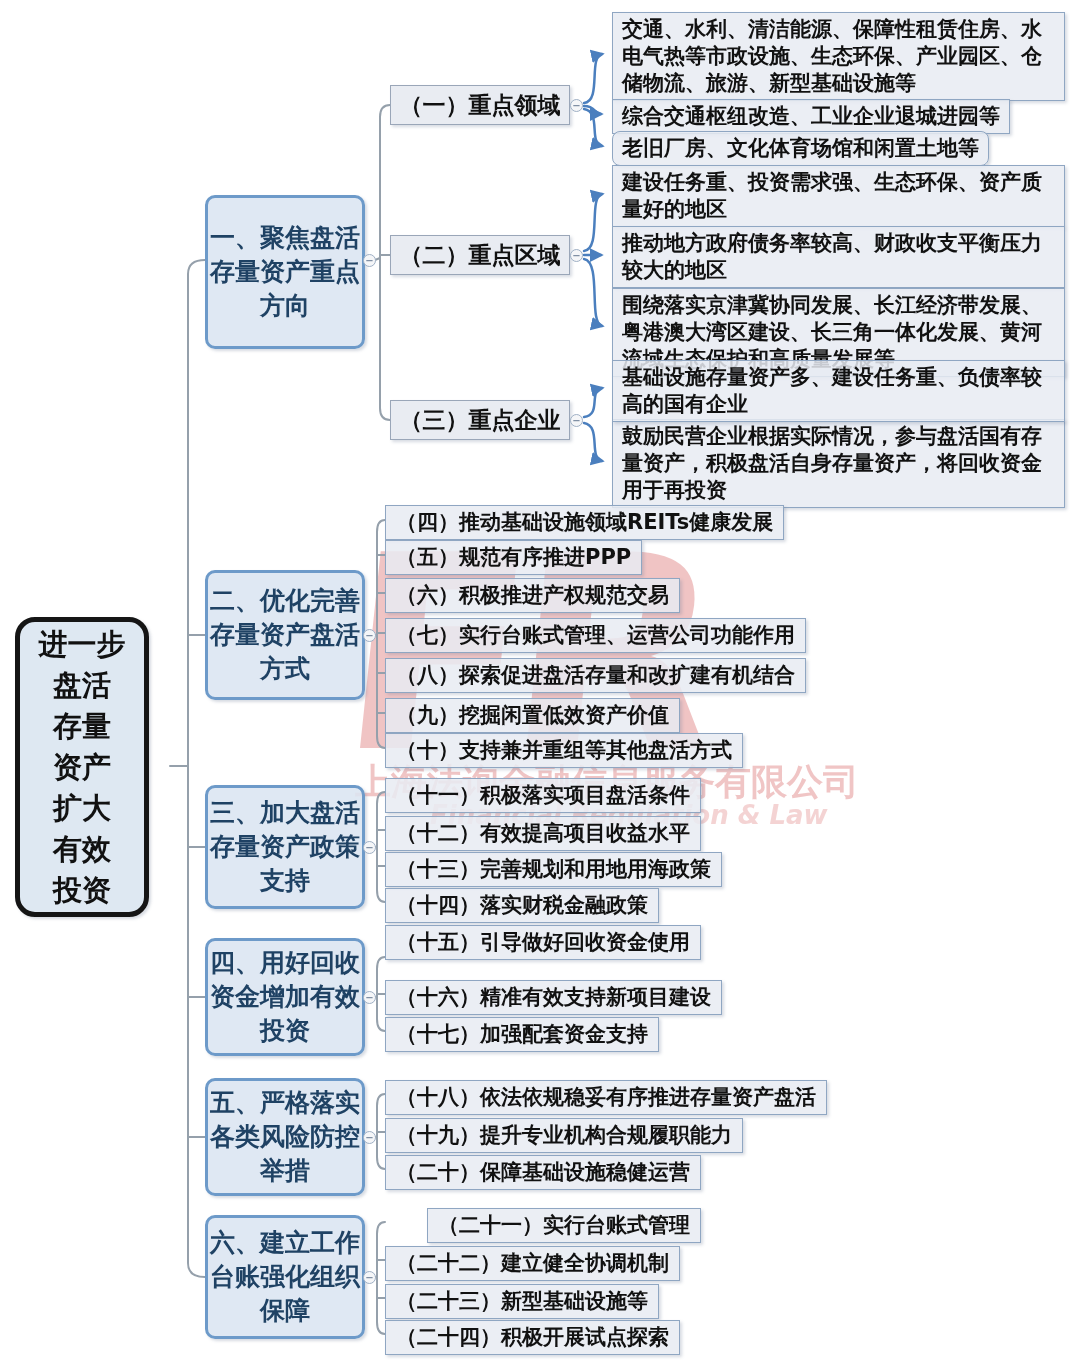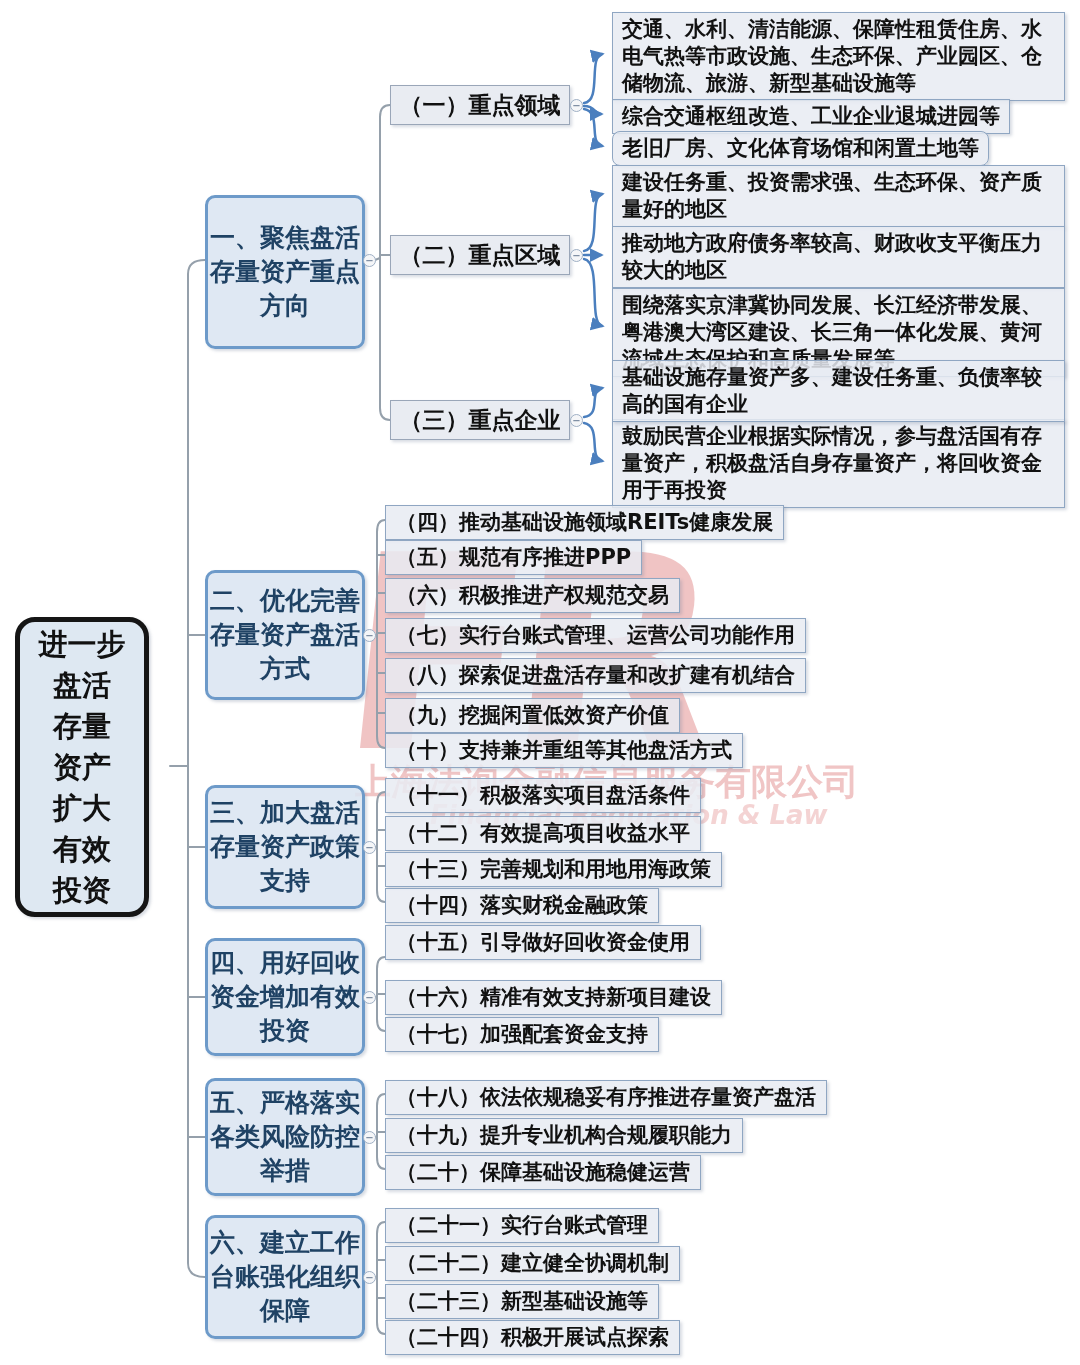--- a/index.html
+++ b/index.html
@@ -149,21 +149,21 @@
   <div class="node item" style="top:888px;">（十四）落实财税金融政策</div>
 
   <div class="node item" style="top:925px;">（十五）引导做好回收资金使用</div>
   <div class="node item" style="top:980px;">（十六）精准有效支持新项目建设</div>
   <div class="node item" style="top:1017px;">（十七）加强配套资金支持</div>
 
   <div class="node item" style="top:1080px;">（十八）依法依规稳妥有序推进存量资产盘活</div>
   <div class="node item" style="top:1118px;">（十九）提升专业机构合规履职能力</div>
   <div class="node item" style="top:1155px;">（二十）保障基础设施稳健运营</div>
 
-  <div class="node item" style="top:1208px;">（二十一）实行台账式管理</div>
+  <div class="node item" style="top:1208px;margin-left:42px;">（二十一）实行台账式管理</div>
   <div class="node item" style="top:1246px;">（二十二）建立健全协调机制</div>
   <div class="node item" style="top:1284px;">（二十三）新型基础设施等</div>
   <div class="node item" style="top:1320px;">（二十四）积极开展试点探索</div>
 
   <div class="toggle" style="left:363px;top:254px;">−</div>
   <div class="toggle" style="left:363px;top:629px;">−</div>
   <div class="toggle" style="left:363px;top:841px;">−</div>
   <div class="toggle" style="left:363px;top:991px;">−</div>
   <div class="toggle" style="left:363px;top:1131px;">−</div>
   <div class="toggle" style="left:363px;top:1271px;">−</div>

